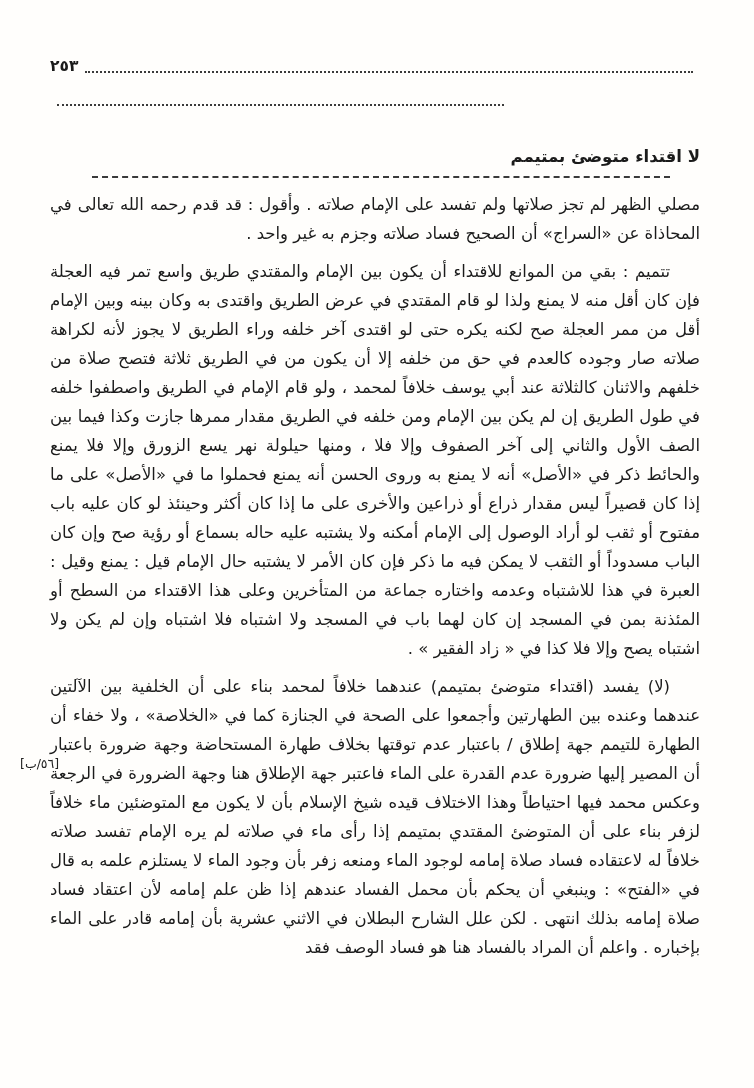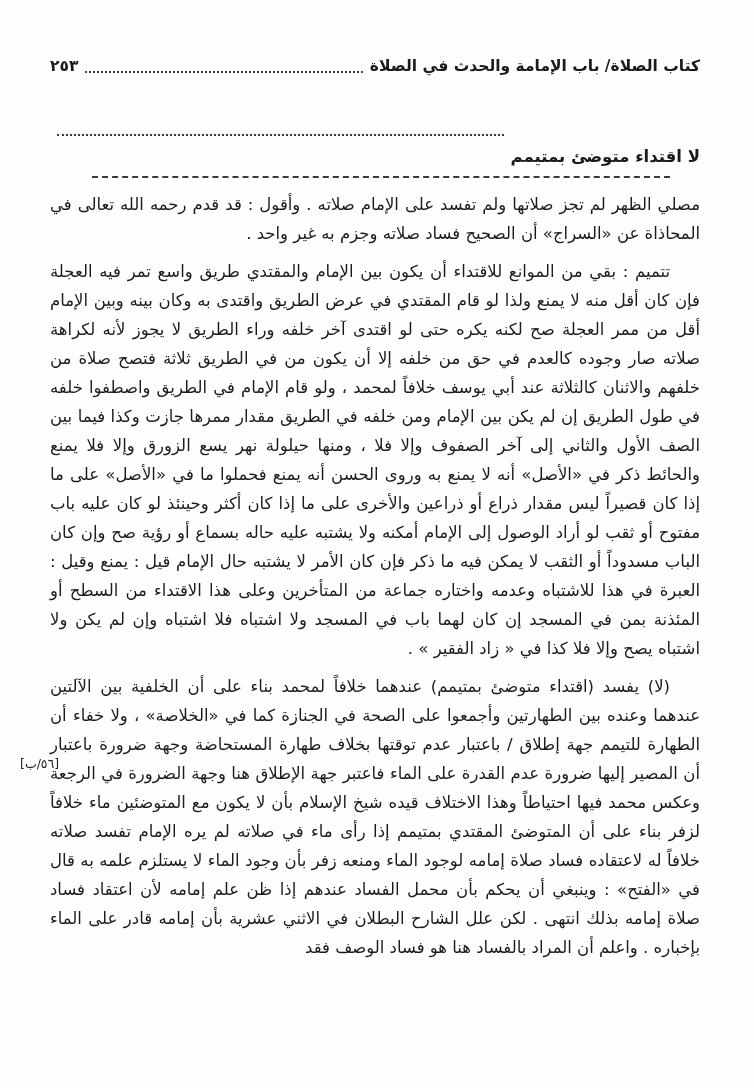--- a/index.html
+++ b/index.html
@@ -25,21 +25,21 @@
   }
   .nowrap { white-space: nowrap; margin-top: 40px; }
   .leader {
     flex: 1;
     height: 0;
     border-bottom: 2px dotted #3a3a3a;
     margin: 0 7px 5px 7px;
   }
   .section-heading-row {
     display: flex;
-    align-items: center;
+    align-items: flex-start;
     font-size: 16.5px;
     font-weight: bold;
     line-height: 26px;
     margin-bottom: 2px;
   }
   .dashed-rule {
     height: 0;
     border: 0;
     border-top: 2px dashed #3a3a3a;
     margin: 6px 30px 12px 42px;
@@ -60,21 +60,20 @@
     direction: rtl;
     color: #222;
   }
 </style>
 </head>
 <body>
 
 <div class="page">
 
   <div class="running-header">
-    <span class="nowrap">كتاب الصلاة/ باب الإمامة والحدث في الصلاة</span>
     <span class="leader"></span>
     <span class="nowrap">٢٥٣</span>
   </div>
 
   <div class="section-heading-row">
     <span class="nowrap">لا اقتداء متوضئ بمتيمم</span>
     <span class="leader"></span>
   </div>
 
   <div class="dashed-rule"></div>

